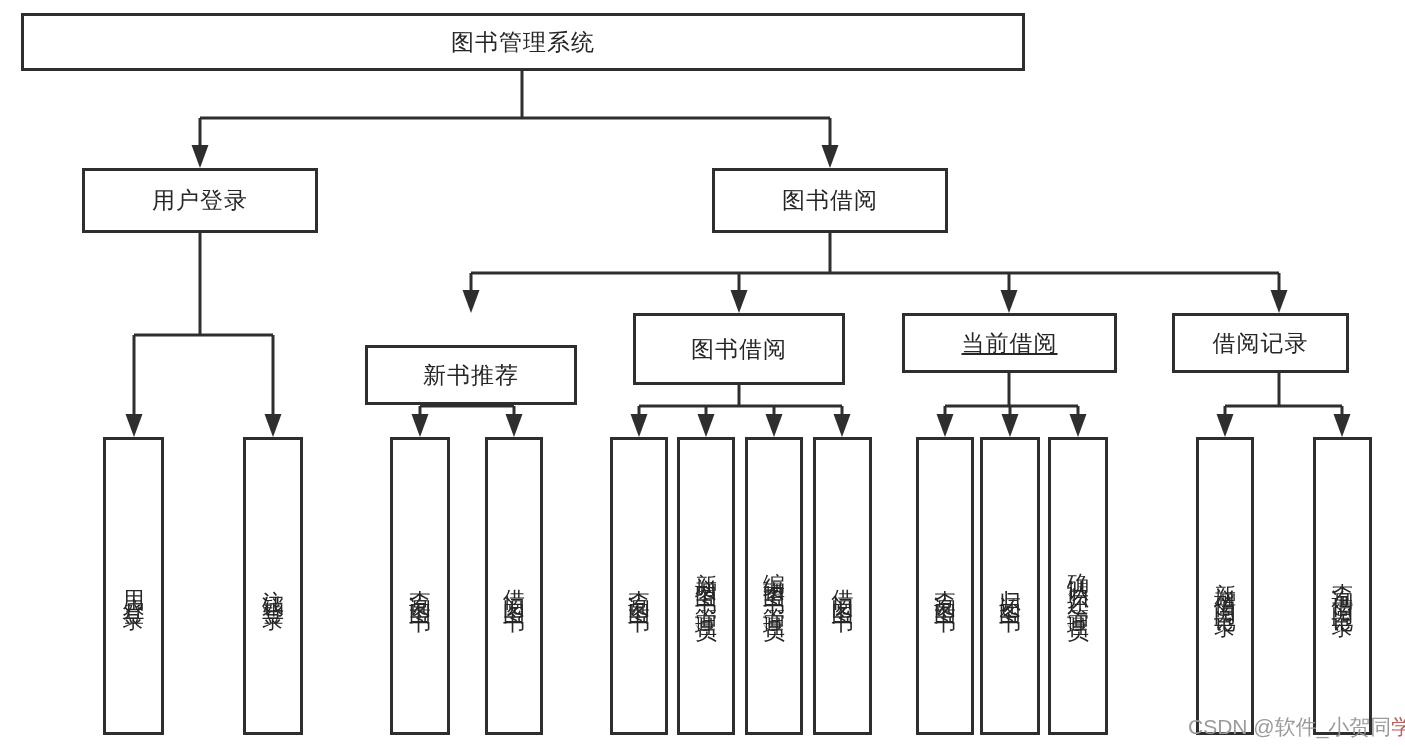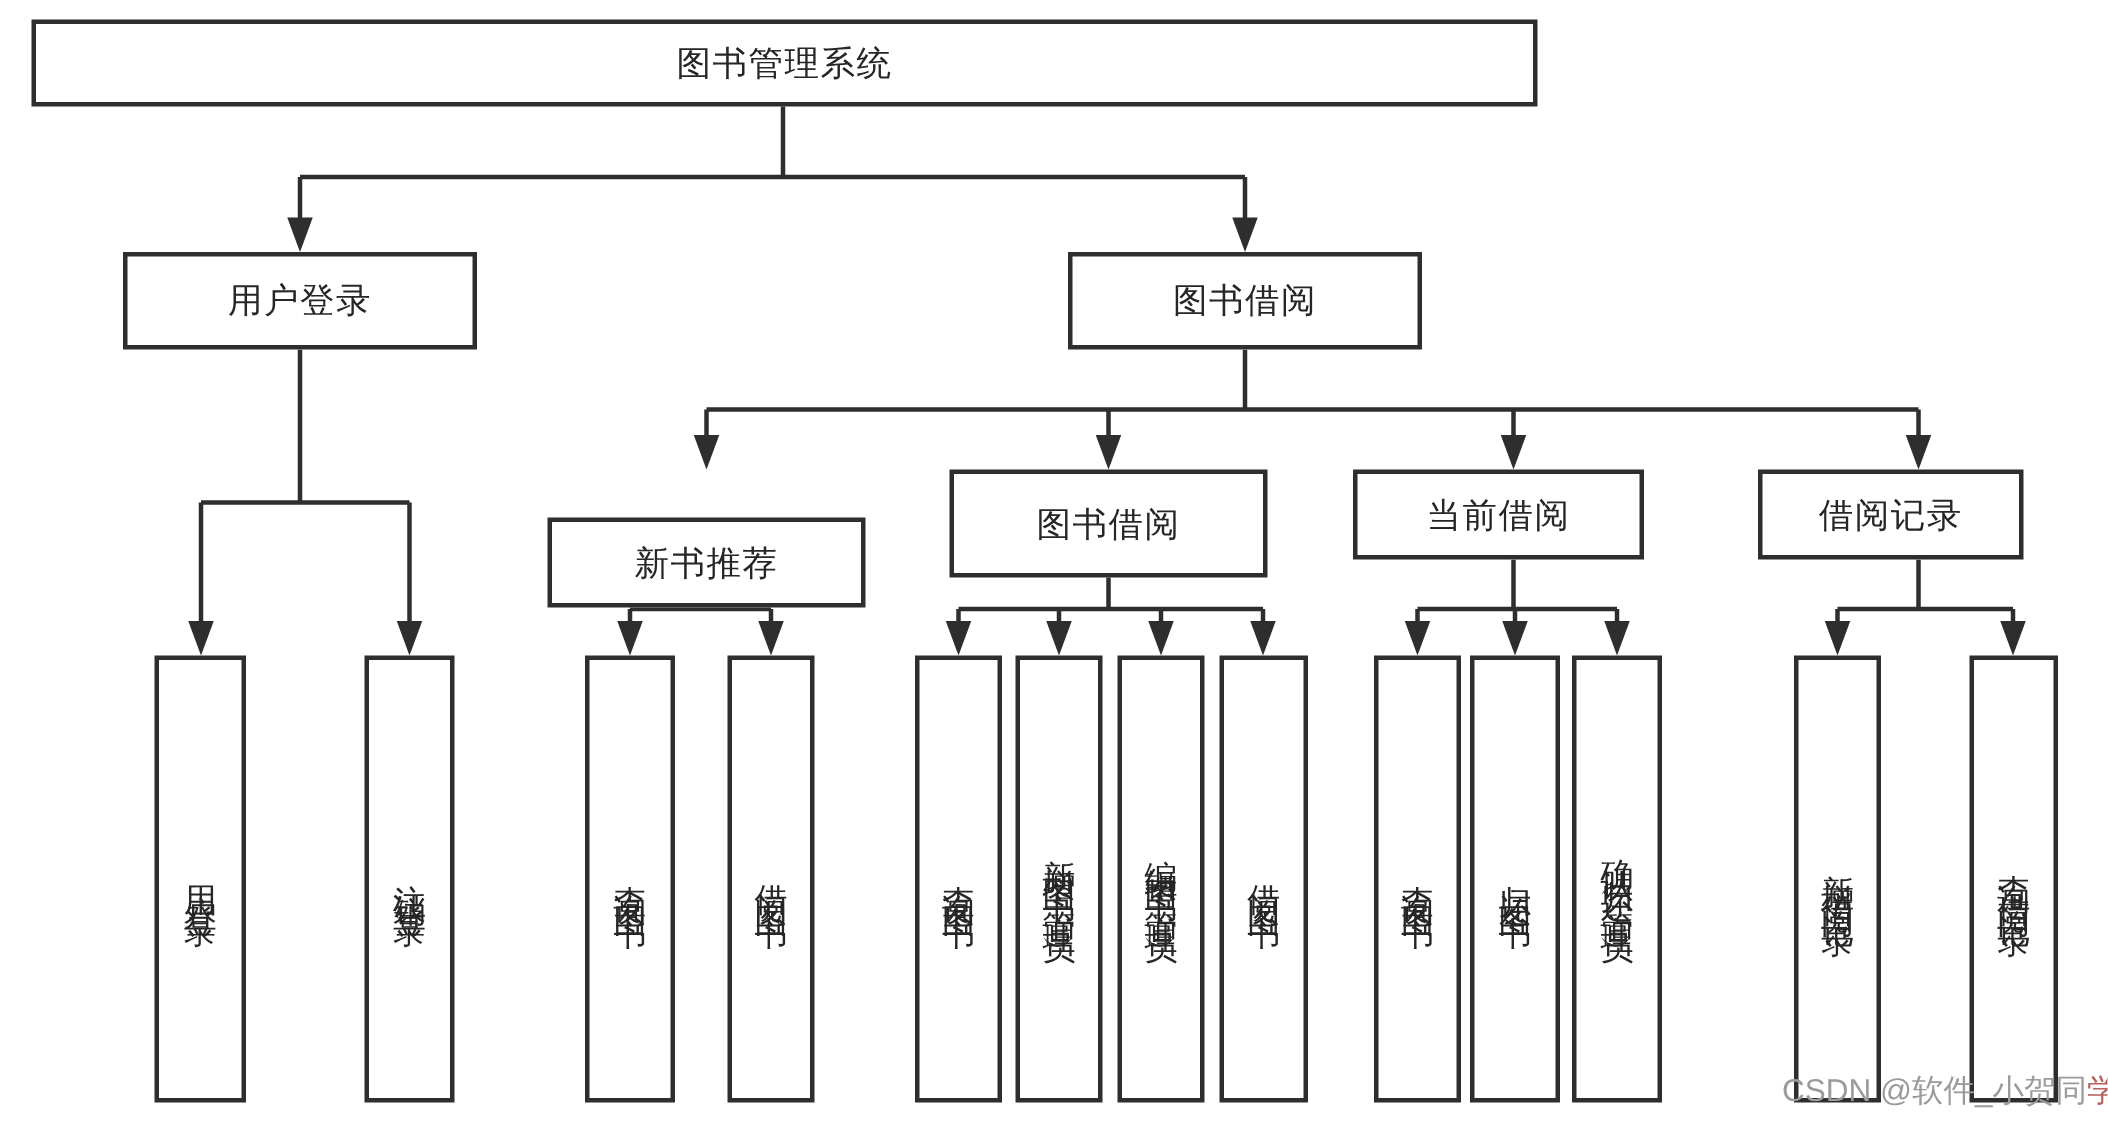--- a/index.html
+++ b/index.html
@@ -118,21 +118,21 @@
       <polygon points="1333.5,414 1350.5,414 1343.5,433 1342,437 1340.5,433" fill="#2e2e2e"></polygon>
     </svg>
 
   <div class="node h" style="left: 21px; top: 13px; width: 1004px; height: 58px;">图书管理系统</div>
 
   <div class="node h" style="left: 82px; top: 168px; width: 236px; height: 65px;">用户登录</div>
   <div class="node h" style="left: 712px; top: 168px; width: 236px; height: 65px;">图书借阅</div>
 
   <div class="node h" style="left: 365px; top: 313px; width: 212px; height: 60px; margin-top: 32px;">新书推荐</div>
   <div class="node h" style="left: 633px; top: 313px; width: 212px; height: 72px;">图书借阅</div>
-  <div class="node h" style="left: 902px; top: 313px; width: 194px; height: 60px;">当前借阅</div>
+  <div class="node h" style="left: 902px; top: 313px; width: 215px; height: 60px; text-decoration: underline;">当前借阅</div>
   <div class="node h" style="left: 1172px; top: 313px; width: 177px; height: 60px;">借阅记录</div>
 
   <div class="node v" style="left: 103px; top: 437px; width: 61px; height: 298px;">
       <span class="vtext">用户登录</span>
     </div>
   <div class="node v" style="left: 243px; top: 437px; width: 60px; height: 298px;">
       <span class="vtext">注销登录</span>
     </div>
   <div class="node v" style="left: 390px; top: 437px; width: 60px; height: 298px;">
       <span class="vtext">查询图书</span>

